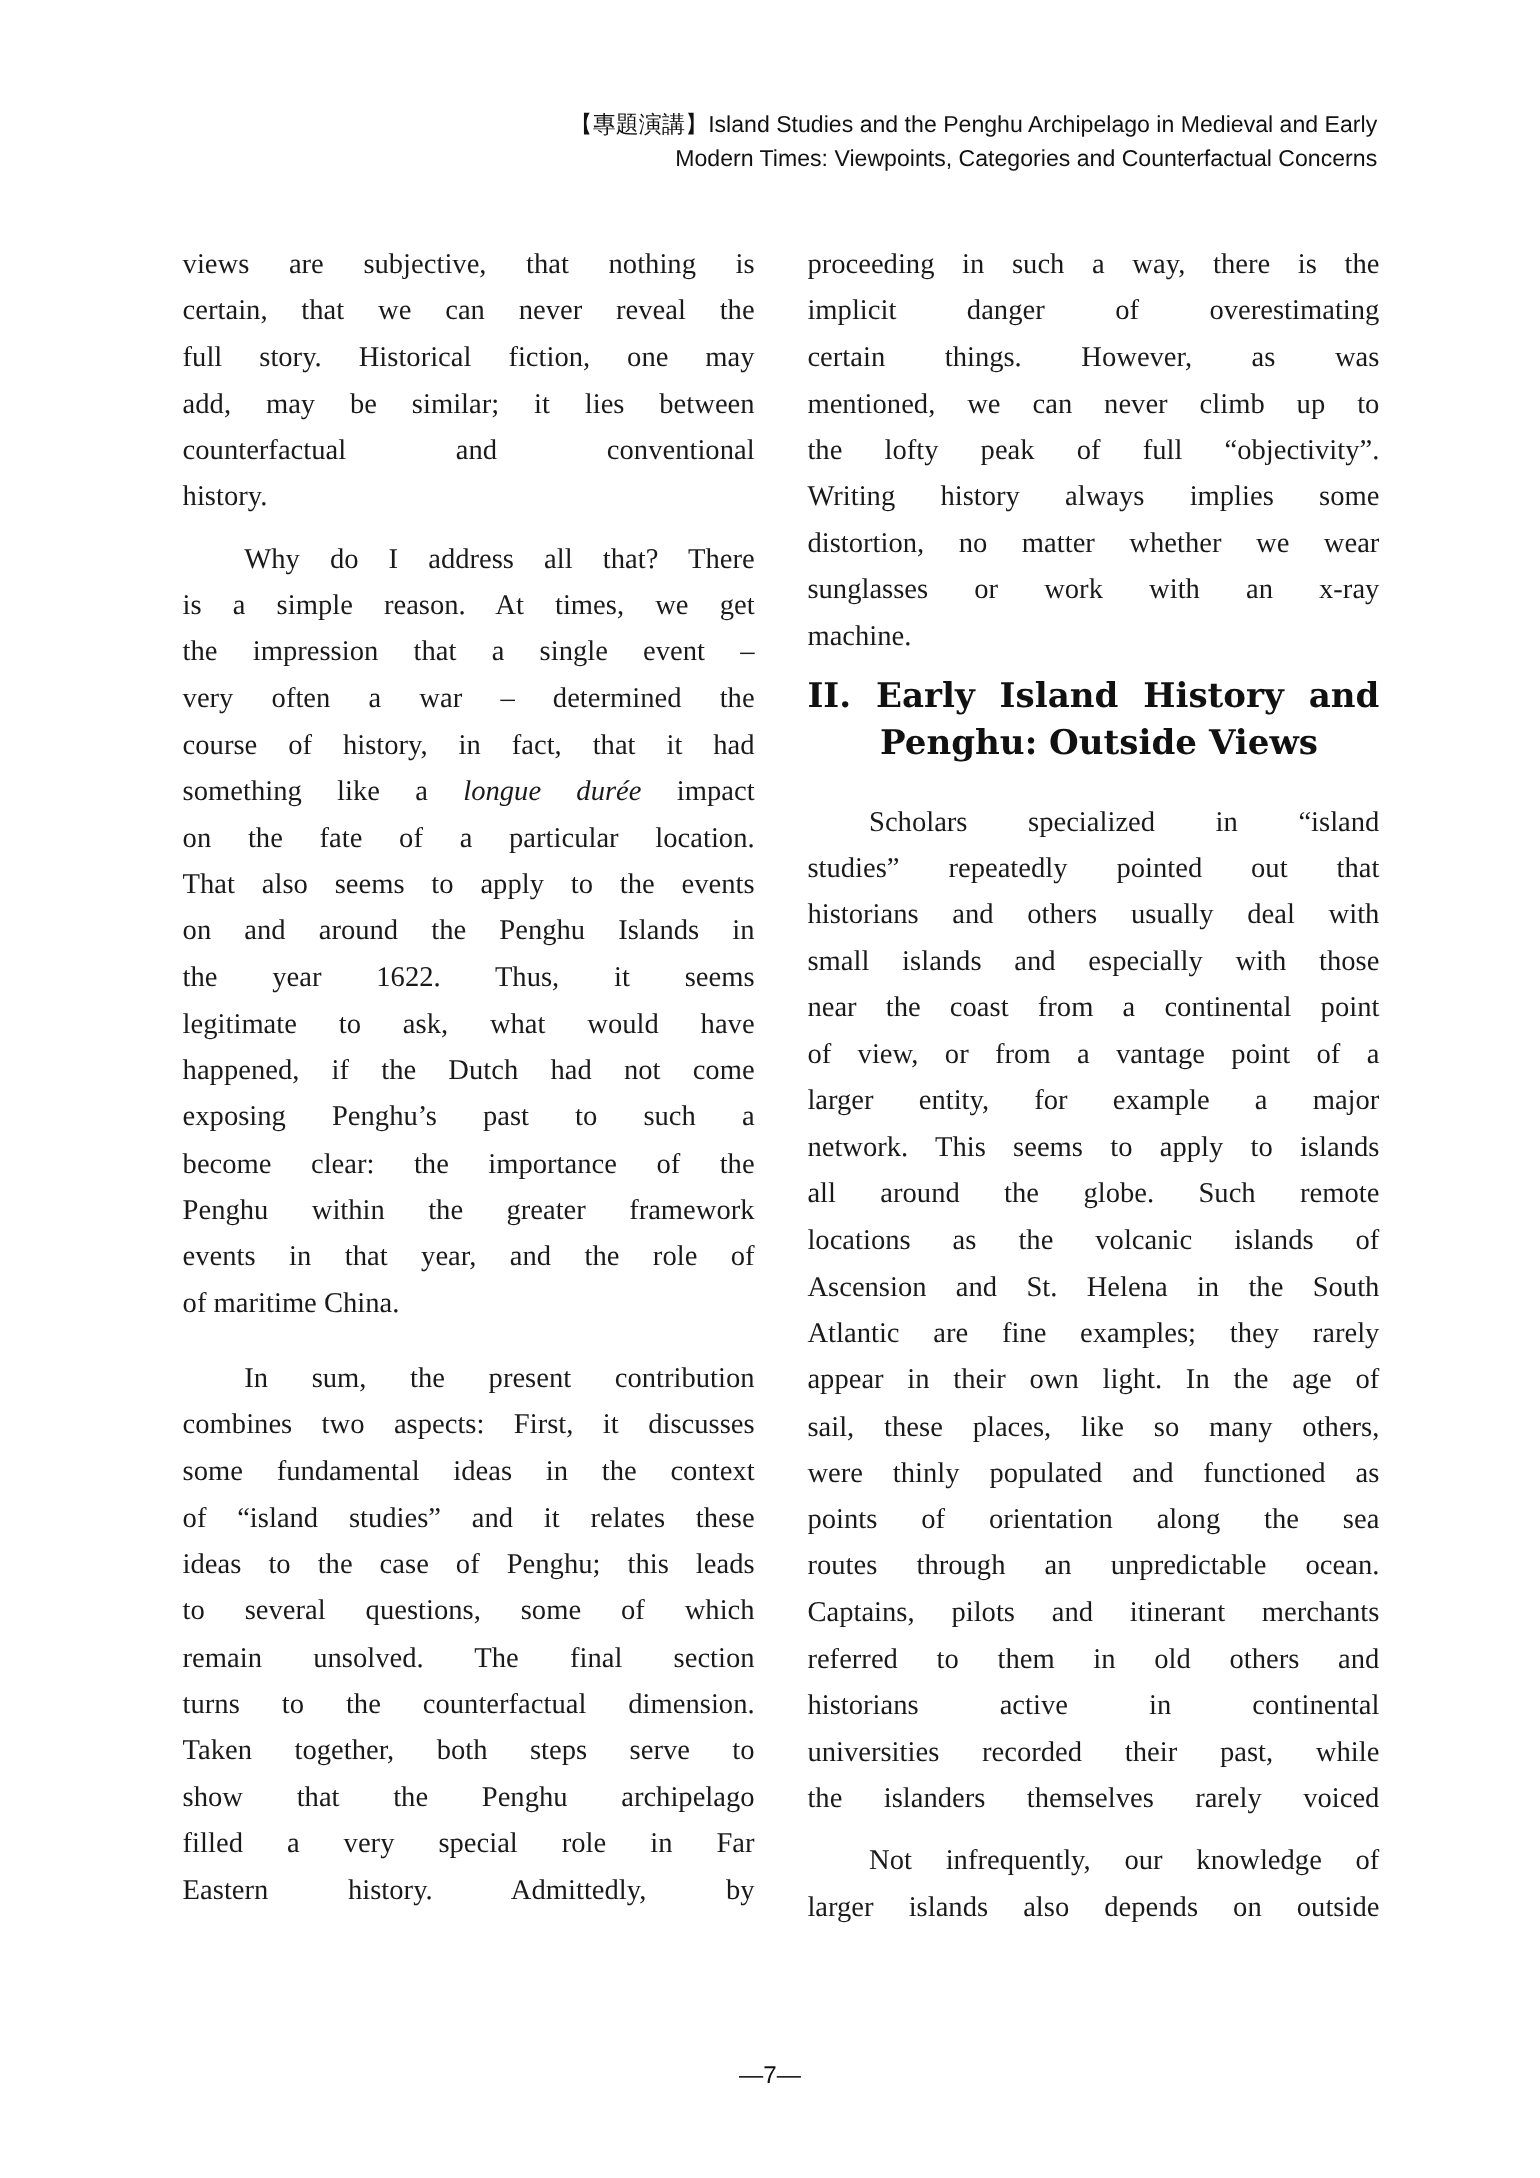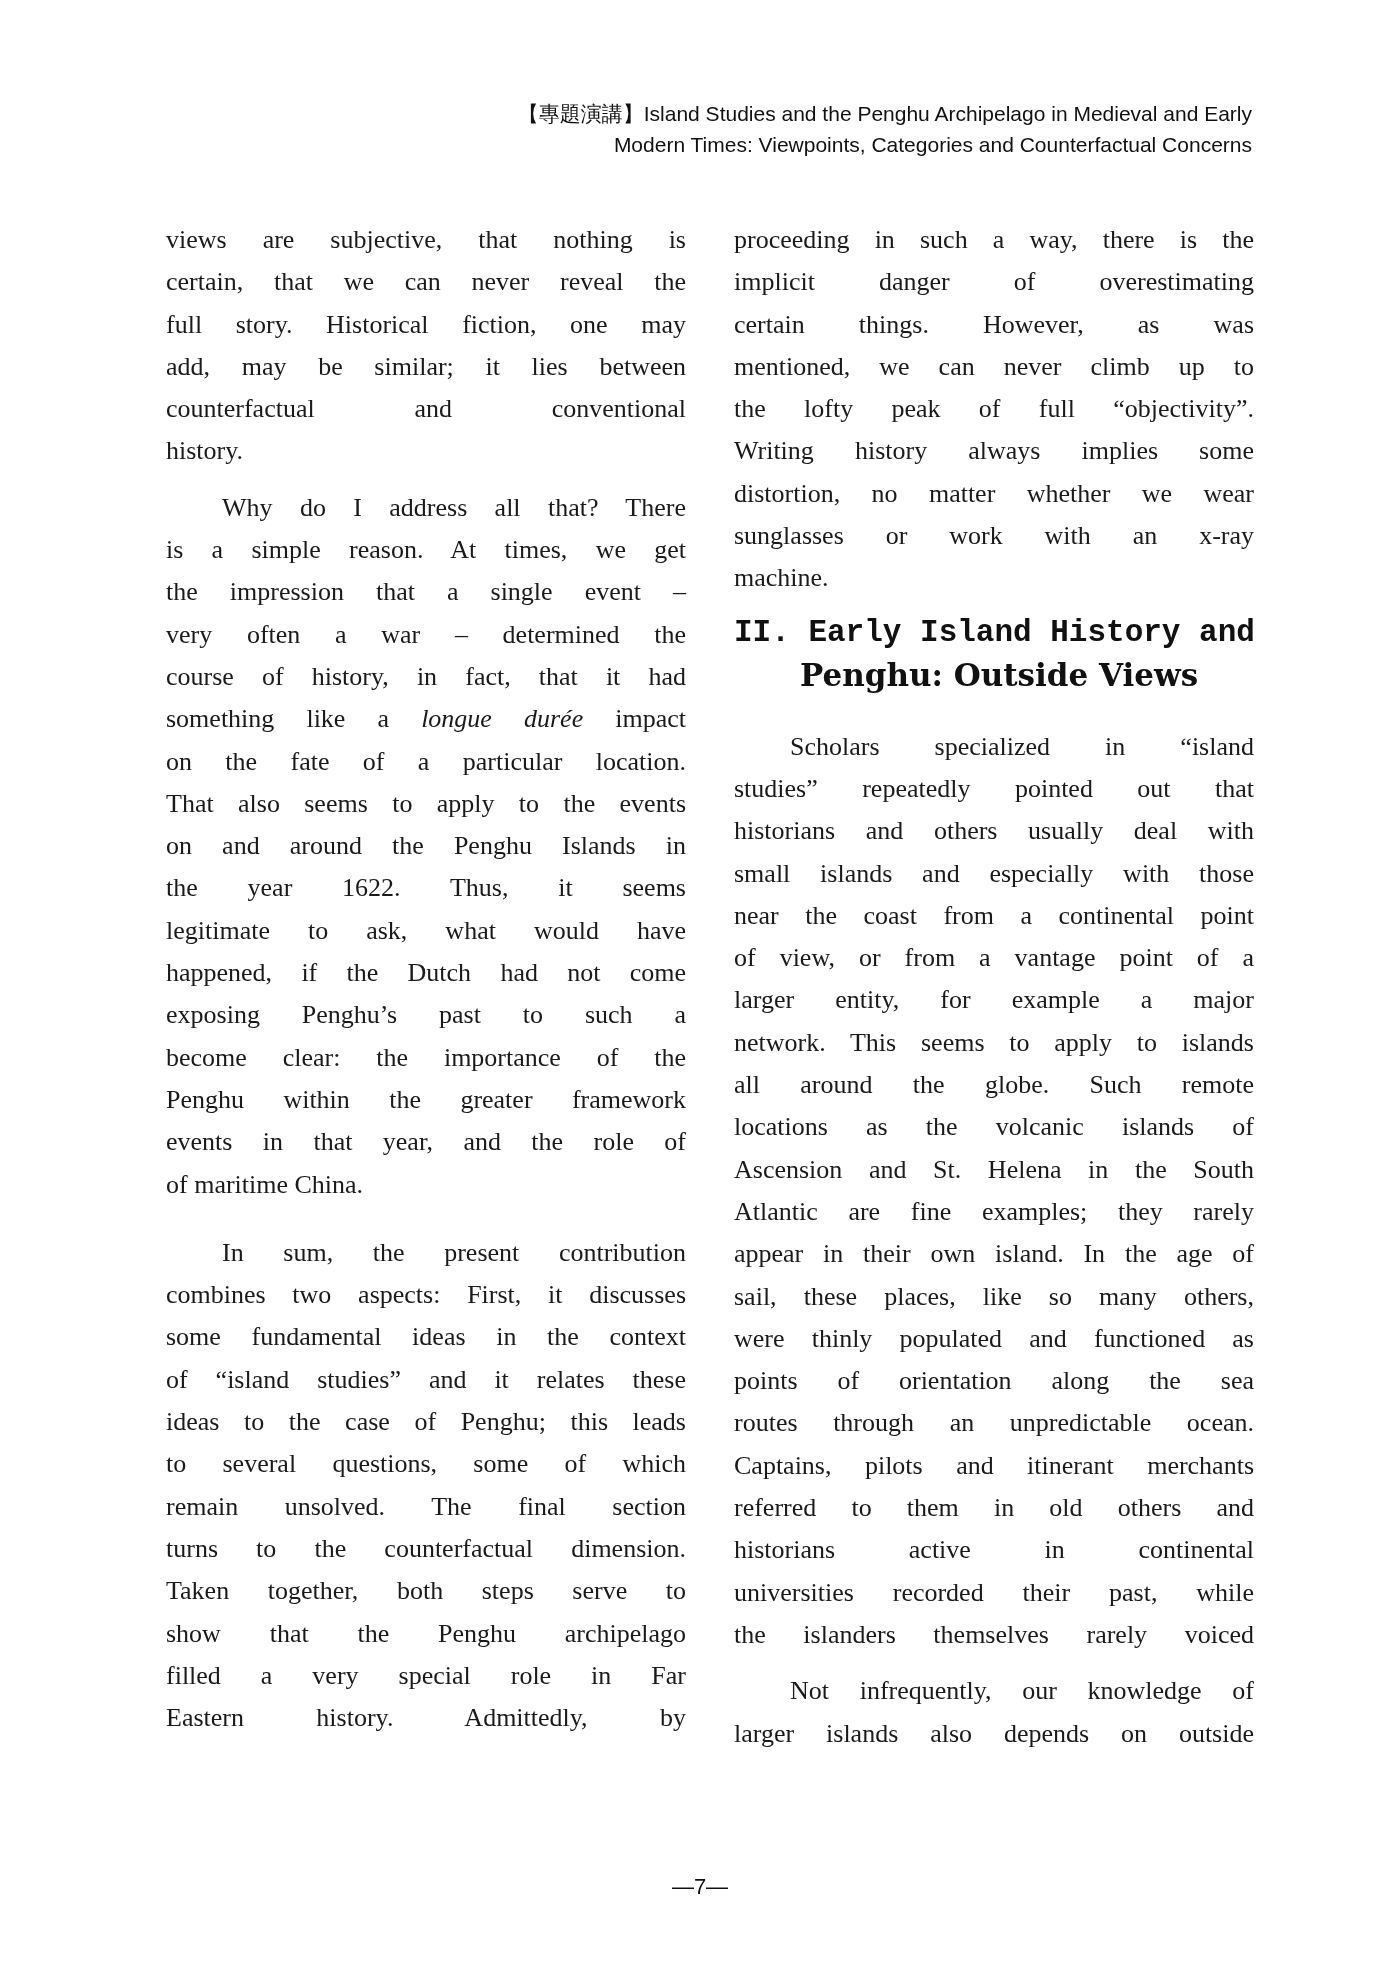--- a/index.html
+++ b/index.html
@@ -9,21 +9,21 @@
   .header .line2 { display: block; }
   .col { position: absolute; top: 219px; font-family: "Liberation Serif", serif; font-size: 26px; color: #1a1a1a; }
   .col.left { left: 166px; width: 520px; }
   .col.right { left: 734px; width: 520px; }
   .ln { display: block; height: 42.3px; line-height: 42.3px; text-align: justify; text-align-last: justify; white-space: nowrap; }
   .ln.last { text-align-last: left; }
   .ln.indent { padding-left: 56px; }
   .ln span.it { font-style: italic; }
   .gap { display: block; height: 14px; }
   .heading { display: block; font-family: "DejaVu Serif", serif; font-weight: bold; font-size: 31px; line-height: 42px; color: #111; margin-top: 12px; margin-bottom: 30px; }
-  .heading .h1 { display: block; text-align: justify; text-align-last: justify; white-space: nowrap; font-family: Liberation Mono, monospace; }
+  .heading .h1 { display: block; text-align: justify; text-align-last: justify; white-space: nowrap; }
   .heading .h2 { display: block; padding-left: 66px; }
   .page-number { position: absolute; left: 0; width: 1400px; top: 1874px; text-align: center;
     font-family: "Liberation Sans", sans-serif; font-size: 22px; color: #111; }
 </style>
 </head>
 <body>
 
 <div class="header">
   <span>【專題演講】</span><span>Island Studies and the Penghu Archipelago in Medieval and Early</span>
   <span class="line2">Modern Times: Viewpoints, Categories and Counterfactual Concerns</span>
@@ -97,21 +97,21 @@
     <span class="ln">historians and others usually deal with</span>
     <span class="ln">small islands and especially with those</span>
     <span class="ln">near the coast from a continental point</span>
     <span class="ln">of view, or from a vantage point of a</span>
     <span class="ln">larger entity, for example a major</span>
     <span class="ln">network. This seems to apply to islands</span>
     <span class="ln">all around the globe. Such remote</span>
     <span class="ln">locations as the volcanic islands of</span>
     <span class="ln">Ascension and St. Helena in the South</span>
     <span class="ln">Atlantic are fine examples; they rarely</span>
-    <span class="ln">appear in their own island. In the age of</span>
+    <span class="ln">appear in their own light. In the age of</span>
     <span class="ln">sail, these places, like so many others,</span>
     <span class="ln">were thinly populated and functioned as</span>
     <span class="ln">points of orientation along the sea</span>
     <span class="ln">routes through an unpredictable ocean.</span>
     <span class="ln">Captains, pilots and itinerant merchants</span>
     <span class="ln">referred to them in old others and</span>
     <span class="ln">historians active in continental</span>
     <span class="ln">universities recorded their past, while</span>
     <span class="ln">the islanders themselves rarely voiced</span>
   </div>

